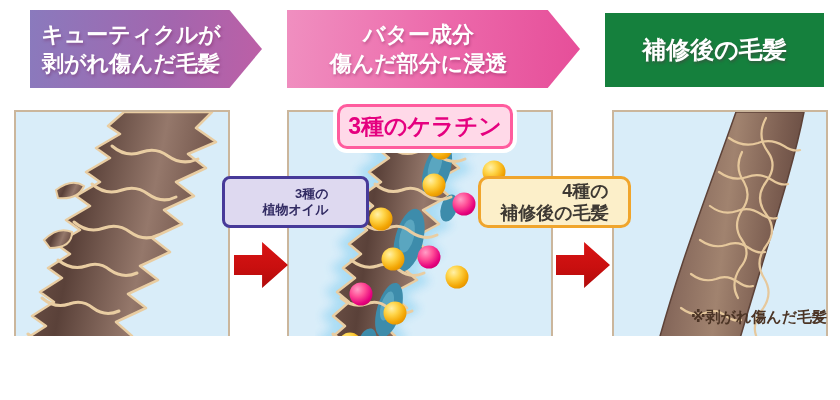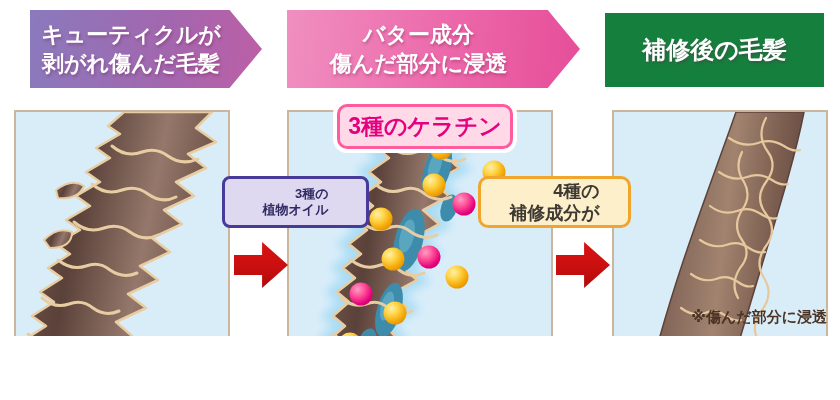--- a/index.html
+++ b/index.html
@@ -195,17 +195,17 @@
     </svg>
   </div>
 
   <div class="flow-arrow a1"></div>
   <div class="flow-arrow a2"></div>
 
   <div class="tag keratin">3種のケラチン</div>
   <div class="tag oil">3種の
 植物オイル</div>
   <div class="tag butter">4種の
-補修成分が</div>
-
-  <div class="note">※傷んだ部分に浸透</div>
+補修後の毛髪</div>
+
+  <div class="note">※剥がれ傷んだ毛髪</div>
 
 </div>
 
 </body></html>

